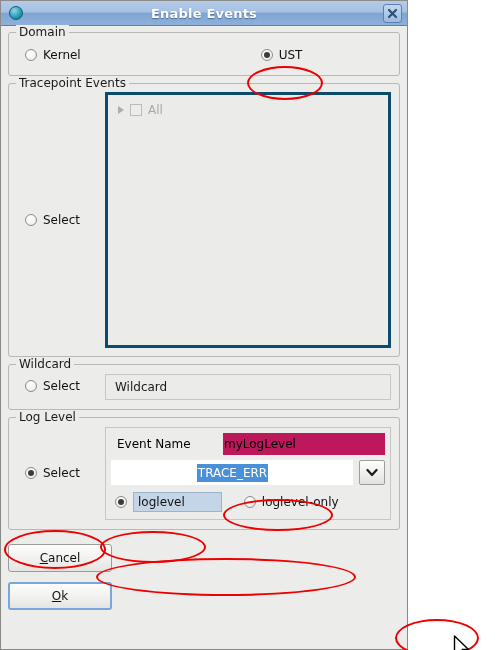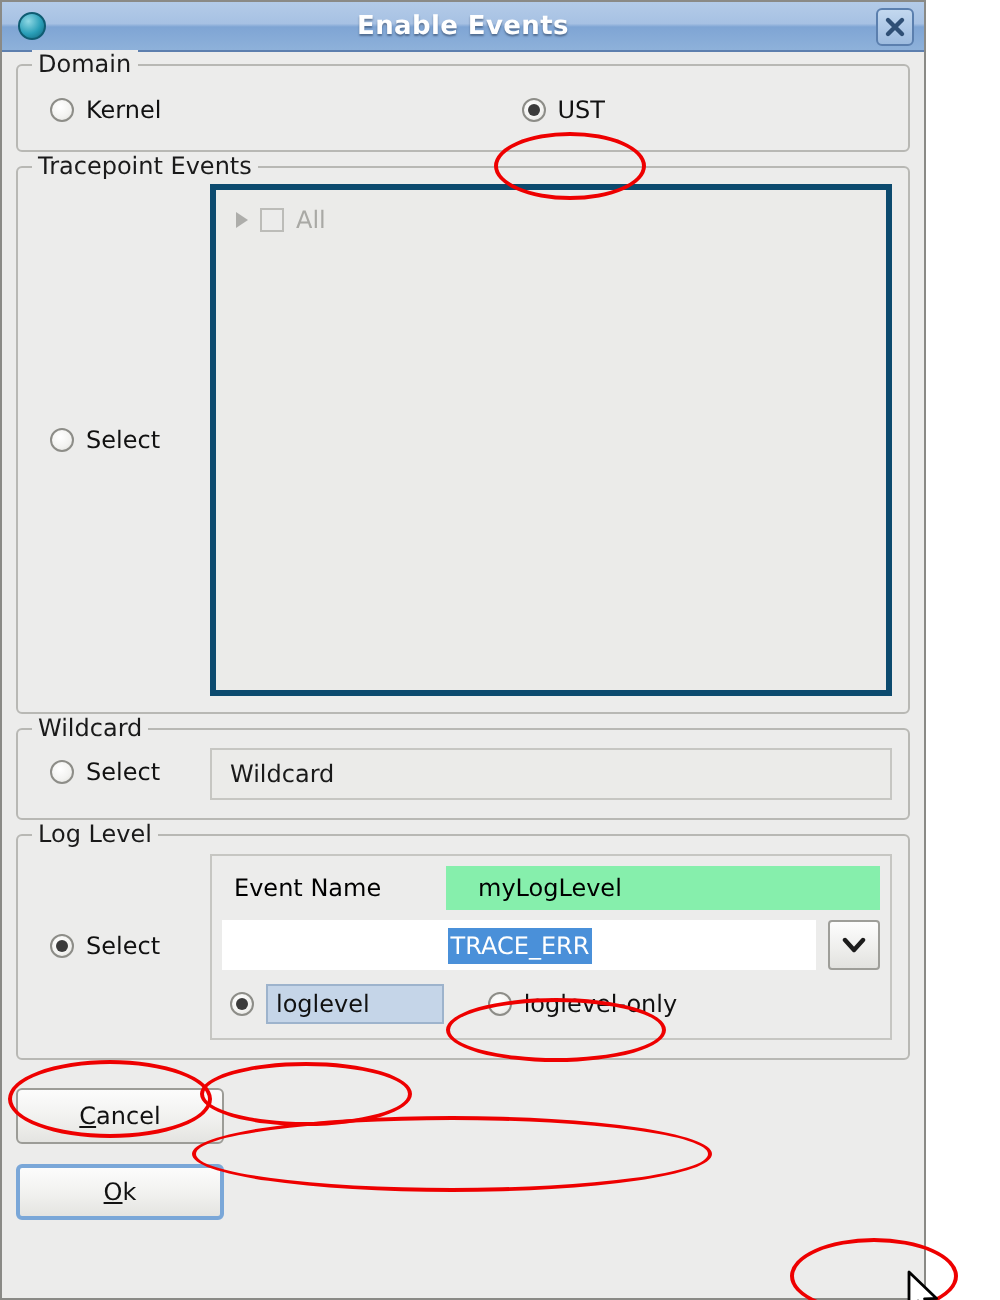--- a/index.html
+++ b/index.html
@@ -10,21 +10,21 @@
     width: 500px; height: 650px;
     font-family: "DejaVu Sans", "Liberation Sans", sans-serif;
     font-size: 12px;
     color: #000000;
     overflow: hidden;
   }
 
   
   .window {
     position: relative;
-    width: 463px; height: 650px;
+    width: 408px; height: 650px;
     box-sizing: border-box;
     background: #ececeb;
     border: 1px solid #8a8a86;
     display: flex; flex-direction: column;
   }
 
   
   .titlebar {
     position: relative;
     height: 25px;
@@ -212,23 +212,23 @@
   .ll-namelbl {
     font-size: 12px;
     width: 112px;
     flex: 0 0 112px;
     padding-left: 6px;
     box-sizing: border-box;
   }
   .ll-nameval {
     flex: 1 1 auto;
     height: 22px;
-    background: #86efac;
-    display: flex; align-items: center;
-    padding-left: 16px;
+    background: #be185d;
+    display: flex; align-items: center;
+    padding-left: 1px;
     font-size: 12px;
     box-sizing: border-box;
   }
   .ll-row.r2 { height: 29px; margin-top: 2px; }
   .ll-combo {
     flex: 1 1 auto;
     height: 25px;
     background: #ffffff;
     display: flex; align-items: center;
     padding-left: 1px;

